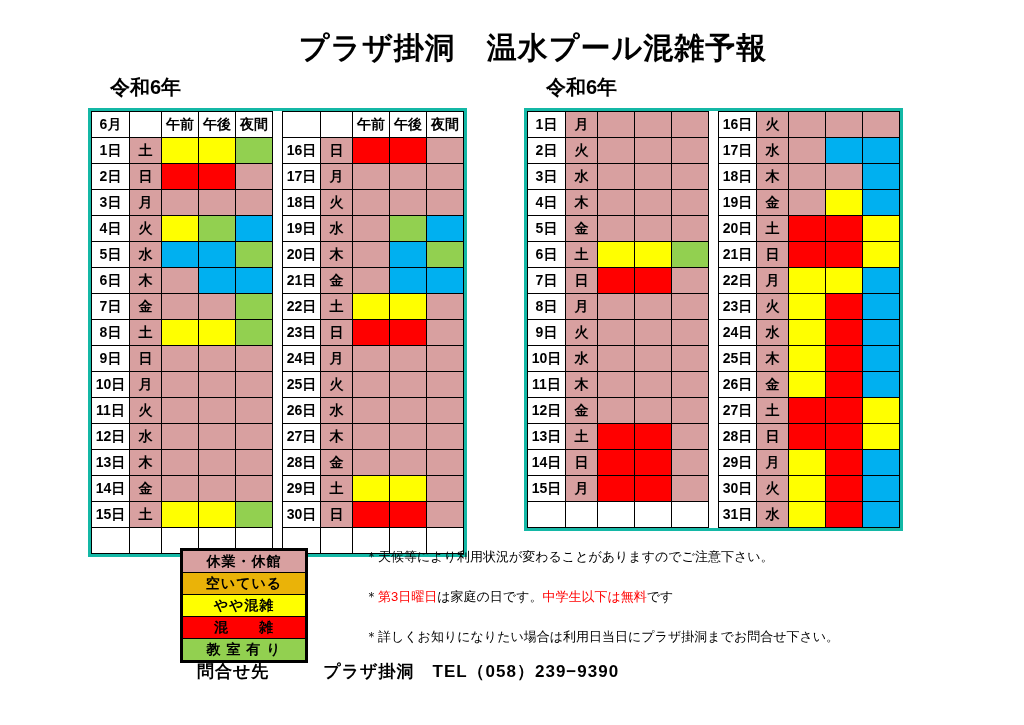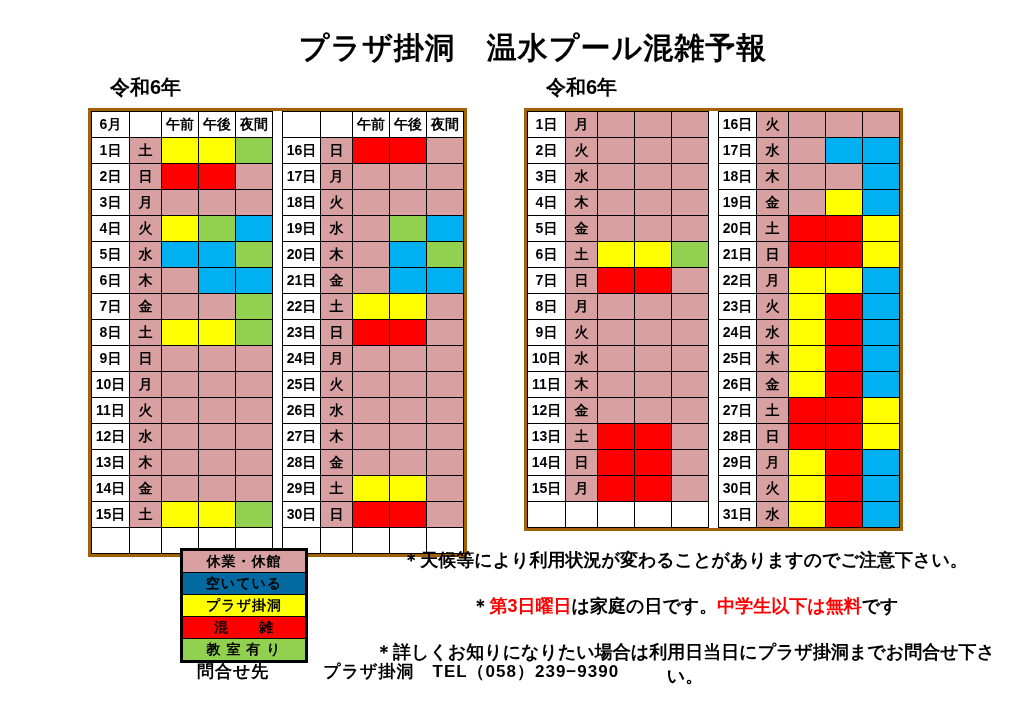--- a/index.html
+++ b/index.html
@@ -19,21 +19,21 @@
   }
   .year{
     position:absolute;
     font-size:20px;font-weight:bold;color:#000;
   }
   .year.left{top:74px;left:110px;}
   .year.right{top:74px;left:546px;}
 
   .cal{
     position:absolute;
-    border:3px solid #a16207;
+    border:3px solid #14b8a6;
     background:#fff;
   }
   .cal.left{top:108px;left:88px;}
   .cal.right{top:108px;left:524px;}
 
   table.grid{
     border-collapse:collapse;
     table-layout:fixed;
   }
   table.grid td{
@@ -76,21 +76,21 @@
   .legend table{border-collapse:collapse;}
   .legend td{
     border:1px solid #000;
     width:120px;height:19px;
     text-align:center;
     font-size:14px;font-weight:bold;
     color:#000;
     letter-spacing:1px;
   }
   .notes{position:absolute;left:365px;top:548px;width:640px;}
-  .note{font-size:18px;color:#000;margin-bottom:22px;font-weight:bold;text-align:center;}
+  .note{font-size:13px;color:#000;margin-bottom:22px;font-weight:normal;}
   .note .red{color:#ff0000;}
   .contact{
     position:absolute;left:0;top:660px;width:816px;text-align:center;
     font-size:17px;font-weight:bold;color:#000;letter-spacing:1px;
   }
 </style>
 </head>
 <body>
 
 <div class="title">プラザ掛洞　温水プール混雑予報</div>
@@ -567,24 +567,24 @@
   </table>
 </div>
 
 <div class="legend">
   <table id="legend-tbl">
       <tbody>
         <tr>
           <td style="background: rgb(216, 160, 160);">休業・休館</td>
         </tr>
         <tr>
-          <td style="background: #0369a1;">空いている</td>
-        </tr>
-        <tr>
-          <td style="background: rgb(255, 255, 0);">プラザ掛洞</td>
+          <td style="background: #eab308;">空いている</td>
+        </tr>
+        <tr>
+          <td style="background: rgb(255, 255, 0);">やや混雑</td>
         </tr>
         <tr>
           <td style="background: rgb(255, 0, 0);">混　　雑</td>
         </tr>
         <tr>
           <td style="background: rgb(146, 208, 80);">教 室 有 り</td>
         </tr>
       </tbody>
     </table>
 </div>

